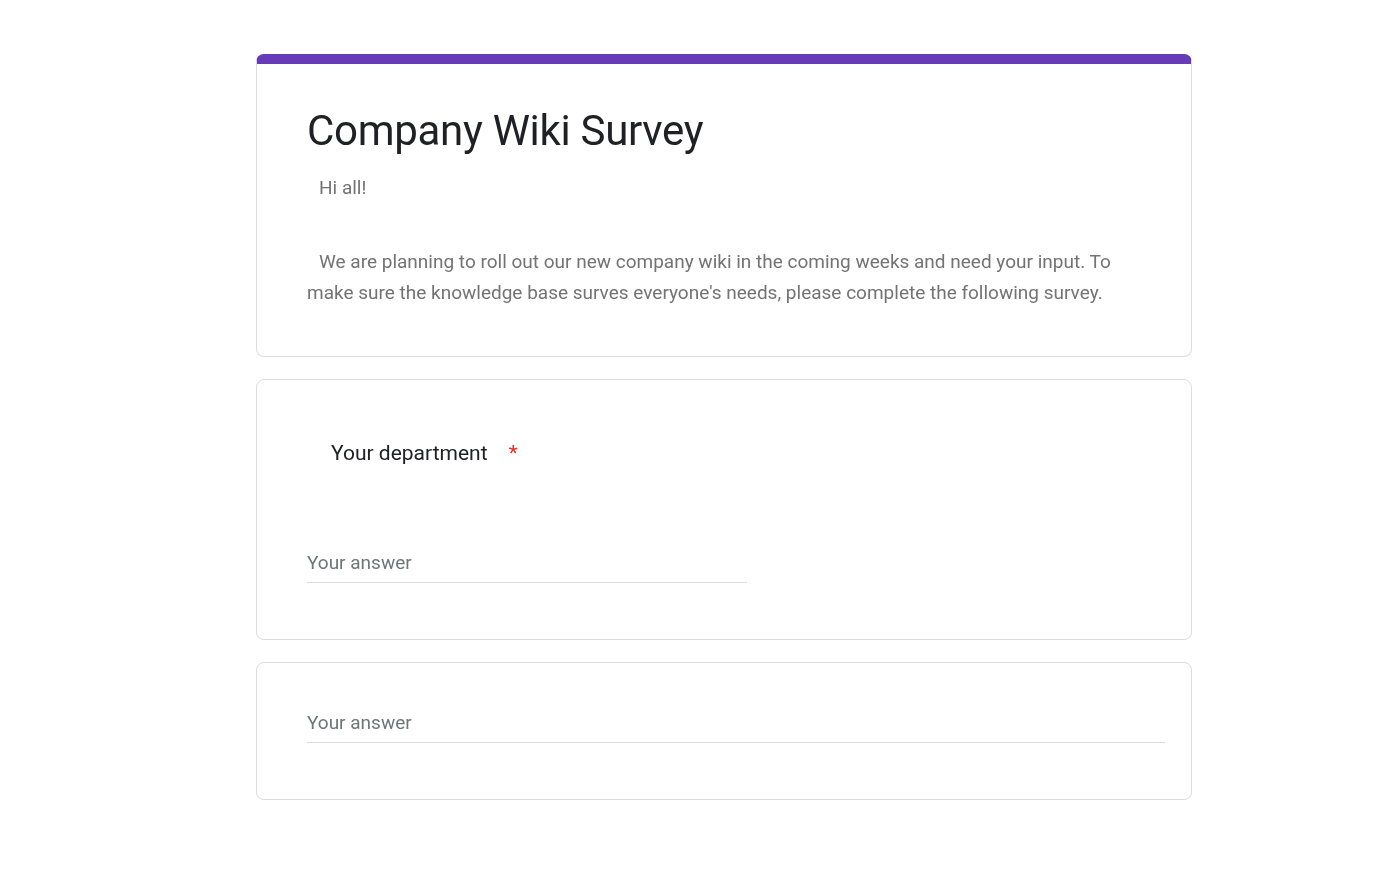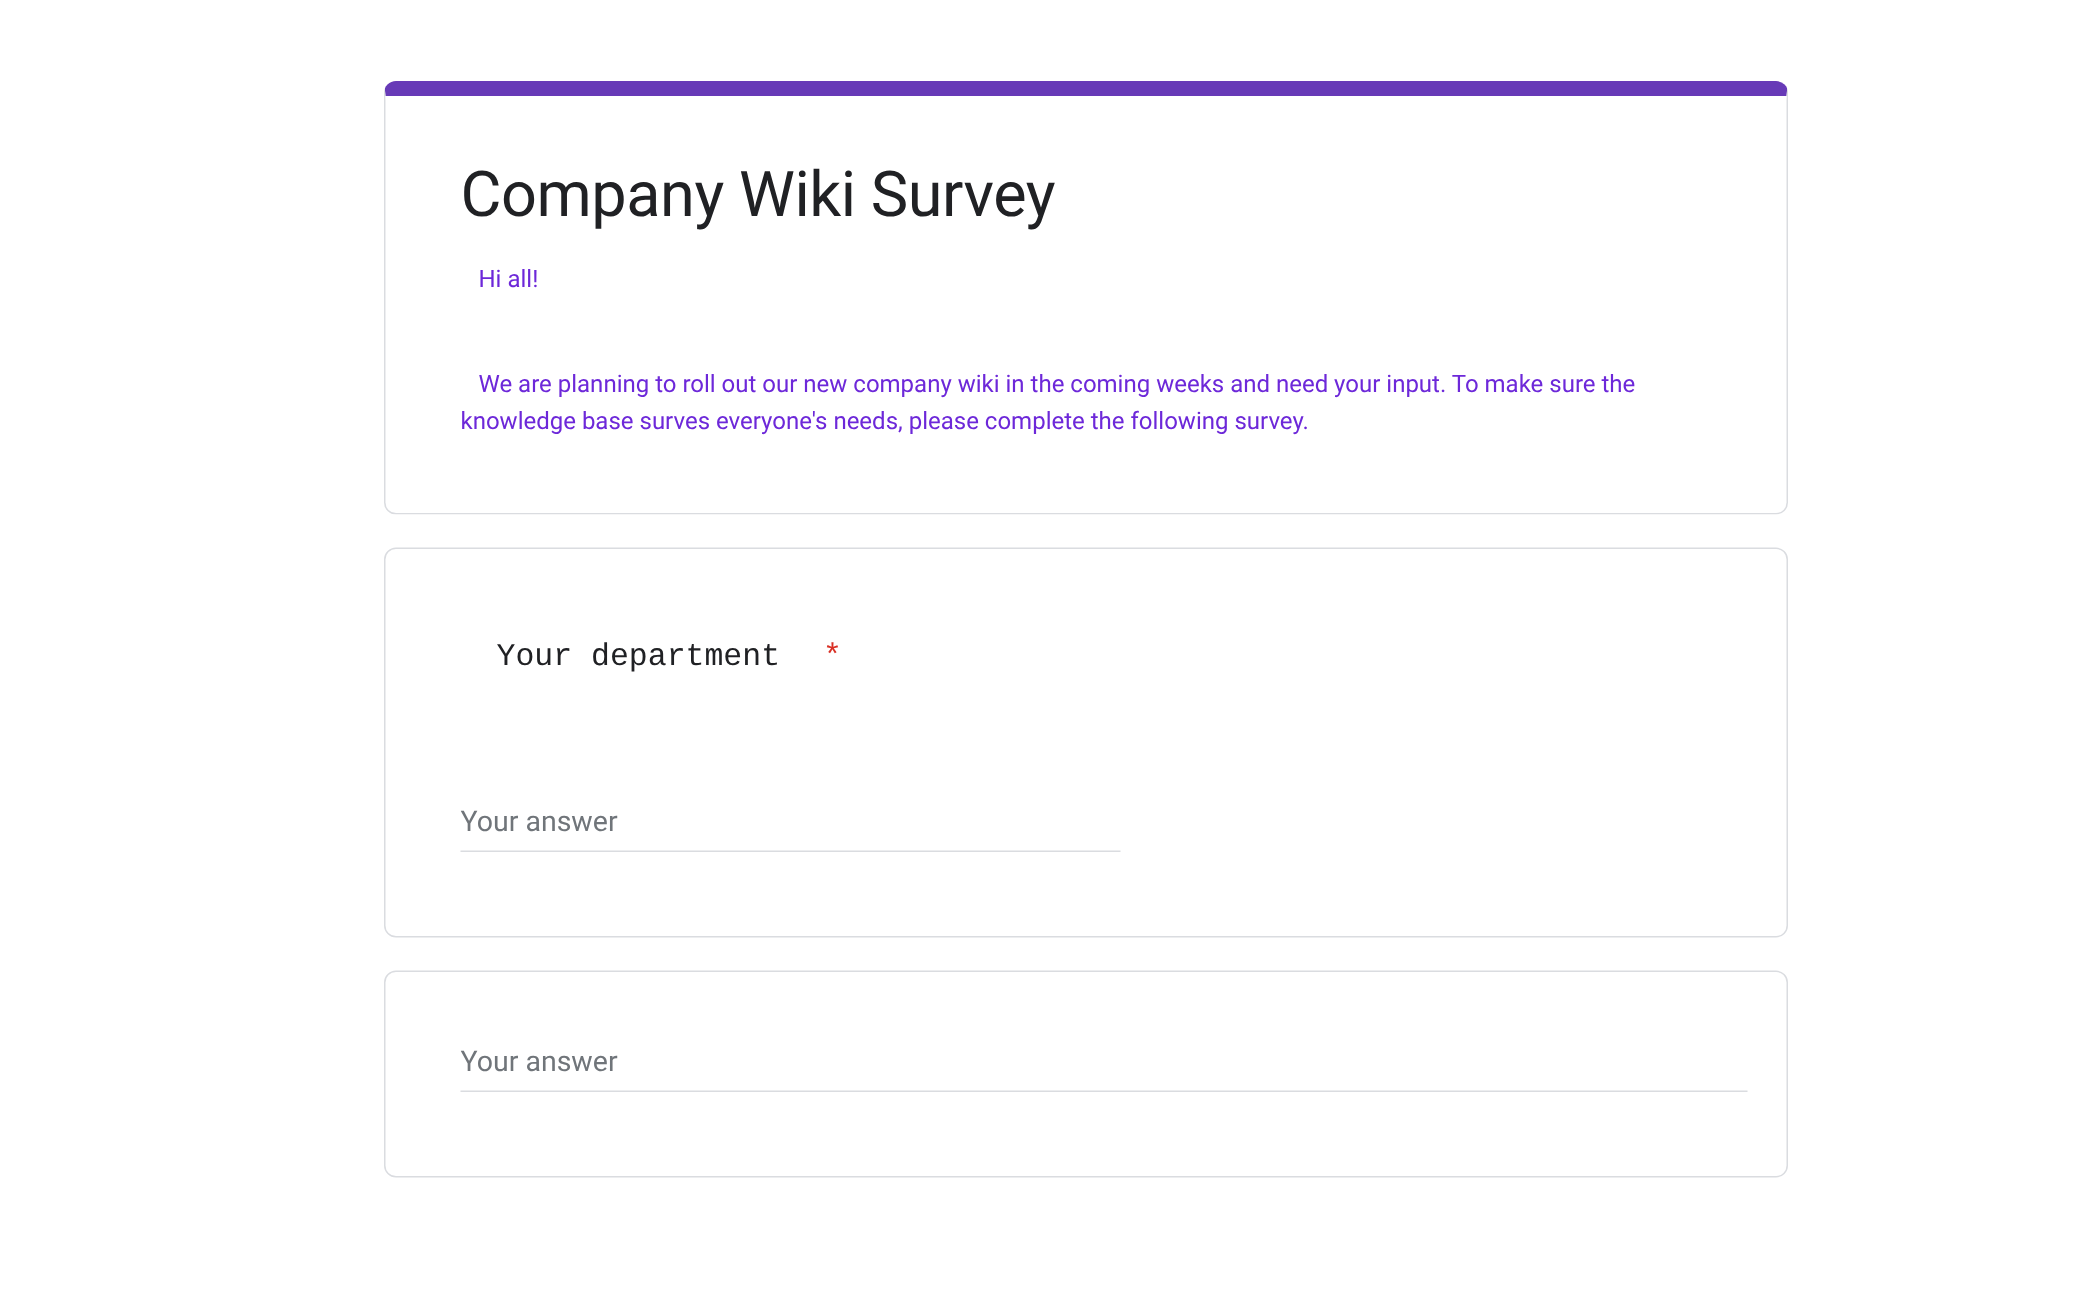--- a/index.html
+++ b/index.html
@@ -31,38 +31,37 @@
       padding: 30px 38px 36px 38px;
     }
     .form-title {
       font-size: 42px;
       font-weight: 400;
       color: #202124;
       margin-bottom: 18px;
       letter-spacing: -0.3px;
     }
     .form-description {
-      font-size: 16px;
+      font-size: 19px;
       line-height: 1.6;
-      color: #6d28d9;
+      color: #737373;
     }
     .question-card {
       padding: 32px 38px 44px 38px;
     }
     .question-label-row {
       display: flex;
       align-items: flex-start;
       margin-bottom: 52px;
     }
     .question-text {
       font-size: 21px;
       line-height: 1.65;
       color: #202124;
       flex: 1;
-      font-family: Liberation Mono, monospace;
     }
     .required-asterisk {
       color: #d93025;
       font-size: 21px;
       margin-left: 4px;
     }
     .required-asterisk-right {
       color: #d93025;
       font-size: 21px;
       margin-left: 40px;

